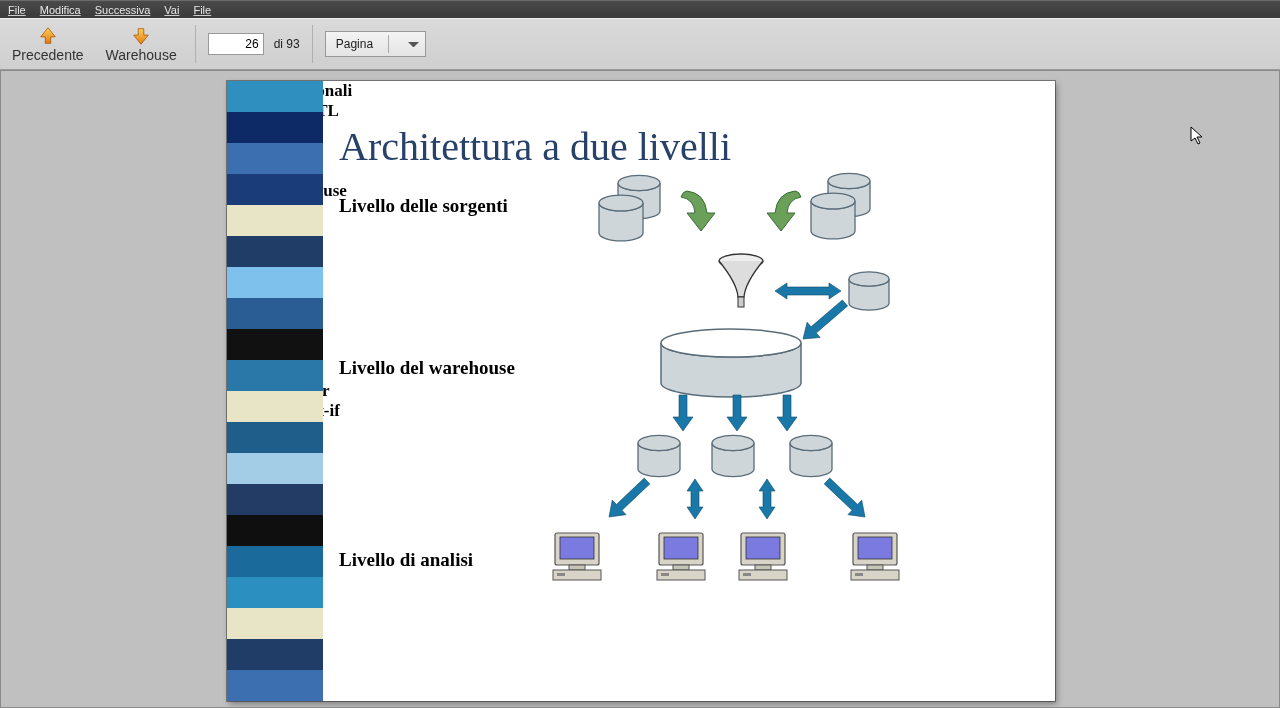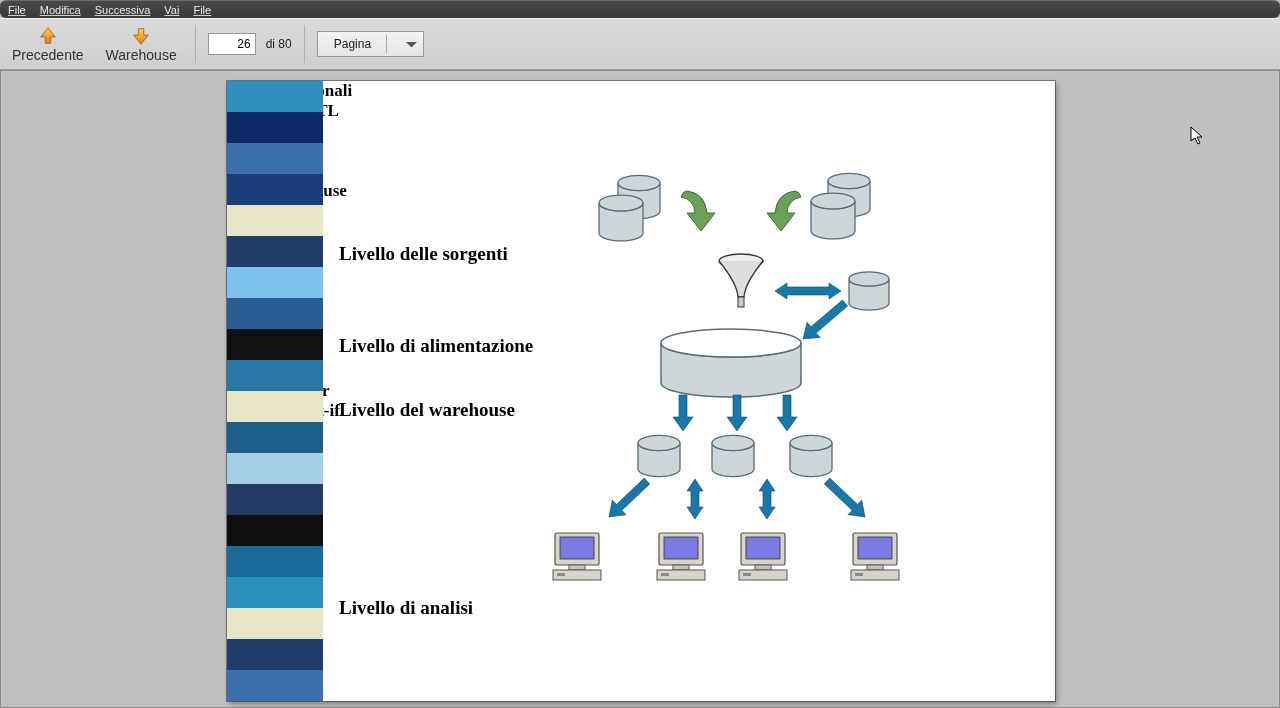--- a/index.html
+++ b/index.html
@@ -1,40 +1,40 @@
 <!DOCTYPE html>
 <html><head>
 <meta charset="utf-8">
 <style>
   * { margin: 0; padding: 0; box-sizing: border-box; }
   body { width: 1280px; height: 708px; background: #c0c0c0; font-family: Arial, sans-serif; overflow: hidden; position: relative; }
 
-  .menubar { height: 18px; background: linear-gradient(#4a4a4a,#3a3a3a); border-top: 1px solid #6a6a6a; display: flex; align-items: center; padding: 0 8px; gap: 14px; color: #e8e8e8; font-size: 11px; border-radius: 6px; }
+  .menubar { height: 18px; background: linear-gradient(#4a4a4a,#3a3a3a); border-top: 1px solid #6a6a6a; display: flex; align-items: center; padding: 0 8px; gap: 14px; color: #e8e8e8; font-size: 11px; }
   .menubar span { cursor: default; }
   .menubar .ul { text-decoration: underline; text-decoration-color: #ccc; }
 
   .toolbar { height: 52px; background: linear-gradient(#dadada,#cfcfcf); border-top: 1px solid #eee; border-bottom: 1px solid #9a9a9a; display: flex; align-items: center; padding: 0 6px; gap: 10px; }
   .navbtn { display: flex; flex-direction: column; align-items: center; font-size: 14px; color: #333; padding: 2px 6px; cursor: pointer; }
   .navbtn svg { width: 22px; height: 22px; }
   .sep { width: 1px; height: 38px; background: #b0b0b0; margin: 0 2px; }
-  .pagebox { width: 48px; height: 22px; border: 1px solid #999; background: #fff; text-align: right; padding: 2px 4px; font-size: 12px; }
+  .pagebox { width: 56px; height: 22px; border: 1px solid #999; background: #fff; text-align: right; padding: 2px 4px; font-size: 12px; }
   .oflabel { font-size: 12px; color: #222; }
-  .dropdown { display: flex; align-items: center; height: 26px; border: 1px solid #999; background: linear-gradient(#f4f4f4,#e4e4e4); padding: 0 6px 0 16px; font-size: 12px; color: #222; gap: 15px; cursor: pointer; }
+  .dropdown { display: flex; align-items: center; height: 26px; border: 1px solid #999; background: linear-gradient(#f4f4f4,#e4e4e4); padding: 0 6px 0 10px; font-size: 12px; color: #222; gap: 15px; cursor: pointer; }
   .dropdown .tri { width: 0; height: 0; border-left: 4px solid transparent; border-right: 4px solid transparent; border-top: 5px solid #555; margin-left: 4px; border-left-width:5px;border-right-width:5px; padding-left:1px; }
 
   .viewport { position: absolute; top: 70px; left: 0; right: 0; bottom: 0; background: #c0c0c0; border: 1px solid #8a8a8a; overflow: hidden; }
 
   .slide { position: absolute; left: 226px; top: 10px; width: 828px; height: 620px; background: #fff; box-shadow: 2px 3px 6px rgba(0,0,0,0.35), 0 0 0 1px #777; }
 
   .stripe { position: absolute; left: 0; top: 0; width: 96px; height: 620px; display: flex; flex-direction: column; }
   .stripe div { flex: 1; }
 
   .title { position: absolute; left: 112px; top: 42px; font-family: "Times New Roman", serif; font-size: 40px; color: #274169; }
 
-  .lbl { position: absolute; font-family: "Times New Roman", serif; font-weight: bold; font-size: 19px; color: #000; margin-top: 48px; }
+  .lbl { position: absolute; font-family: "Times New Roman", serif; font-weight: bold; font-size: 19px; color: #000; }
   .small { font-family: "Times New Roman", serif; font-weight: bold; font-size: 17px; color: #000; }
 
   .cursor { position: absolute; left: 1190px; top: 126px; }
 </style>
 </head>
 <body>
 
 <div class="menubar">
   <span><span class="ul">File</span></span>
   <span><span class="ul">Modifica</span></span>
@@ -57,21 +57,21 @@
     <span>Precedente</span>
   </div>
   <div class="navbtn">
     <svg viewBox="0 0 24 24">
       <path d="M12 21 L4 11 L9 11 L9 4 L15 4 L15 11 L20 11 Z" fill="url(#og1)" stroke="#a05000" stroke-width="0.8"></path>
     </svg>
     <span>Warehouse</span>
   </div>
   <div class="sep"></div>
   <input class="pagebox" value="26" style="">
-  <span class="oflabel">di 80</span>
+  <span class="oflabel">di 93</span>
   <div class="sep"></div>
   <div class="dropdown">
     <span>Pagina</span>
     <span style="width:1px;height:18px;background:#aaa;"></span>
     <span class="tri"></span>
   </div>
 </div>
 
 <div class="viewport">
   <div class="slide">
@@ -92,24 +92,24 @@
         <div style="background: rgb(163, 205, 230);"></div>
         <div style="background: rgb(34, 60, 102);"></div>
         <div style="background: rgb(15, 15, 15);"></div>
         <div style="background: rgb(26, 106, 156);"></div>
         <div style="background: rgb(43, 143, 191);"></div>
         <div style="background: rgb(232, 229, 198);"></div>
         <div style="background: rgb(31, 61, 102);"></div>
         <div style="background: rgb(59, 111, 176);"></div>
       </div>
 
+    <div class="title">Architettura a due livelli</div>
 
     <div class="lbl" style="left:112px;top:114px">Livello delle sorgenti</div>
-    <div class="lbl" style="left:112px;top:206px">Livello di alimentazione</div>
-    <div class="lbl" style="left:112px;top:270px">Livello del warehouse</div>
+    <div class="lbl" style="left:112px;top:276px">Livello del warehouse</div>
     <div class="lbl" style="left:112px;top:468px">Livello di analisi</div>
 
     <div class="small" style="left:338px;top:178px">Dati operazionali</div>
     <div class="small" style="left:362px;top:212px">Strumenti ETL</div>
     <div class="small" style="left:670px;top:118px;white-space:pre-line">Dati
 esterni</div>
     <div class="small" style="left:622px;top:244px">Meta-dati</div>
     <div class="small" style="left:444px;top:278px">Data Warehouse</div>
     <div class="small" style="left:312px;top:368px">Data mart</div>
 

